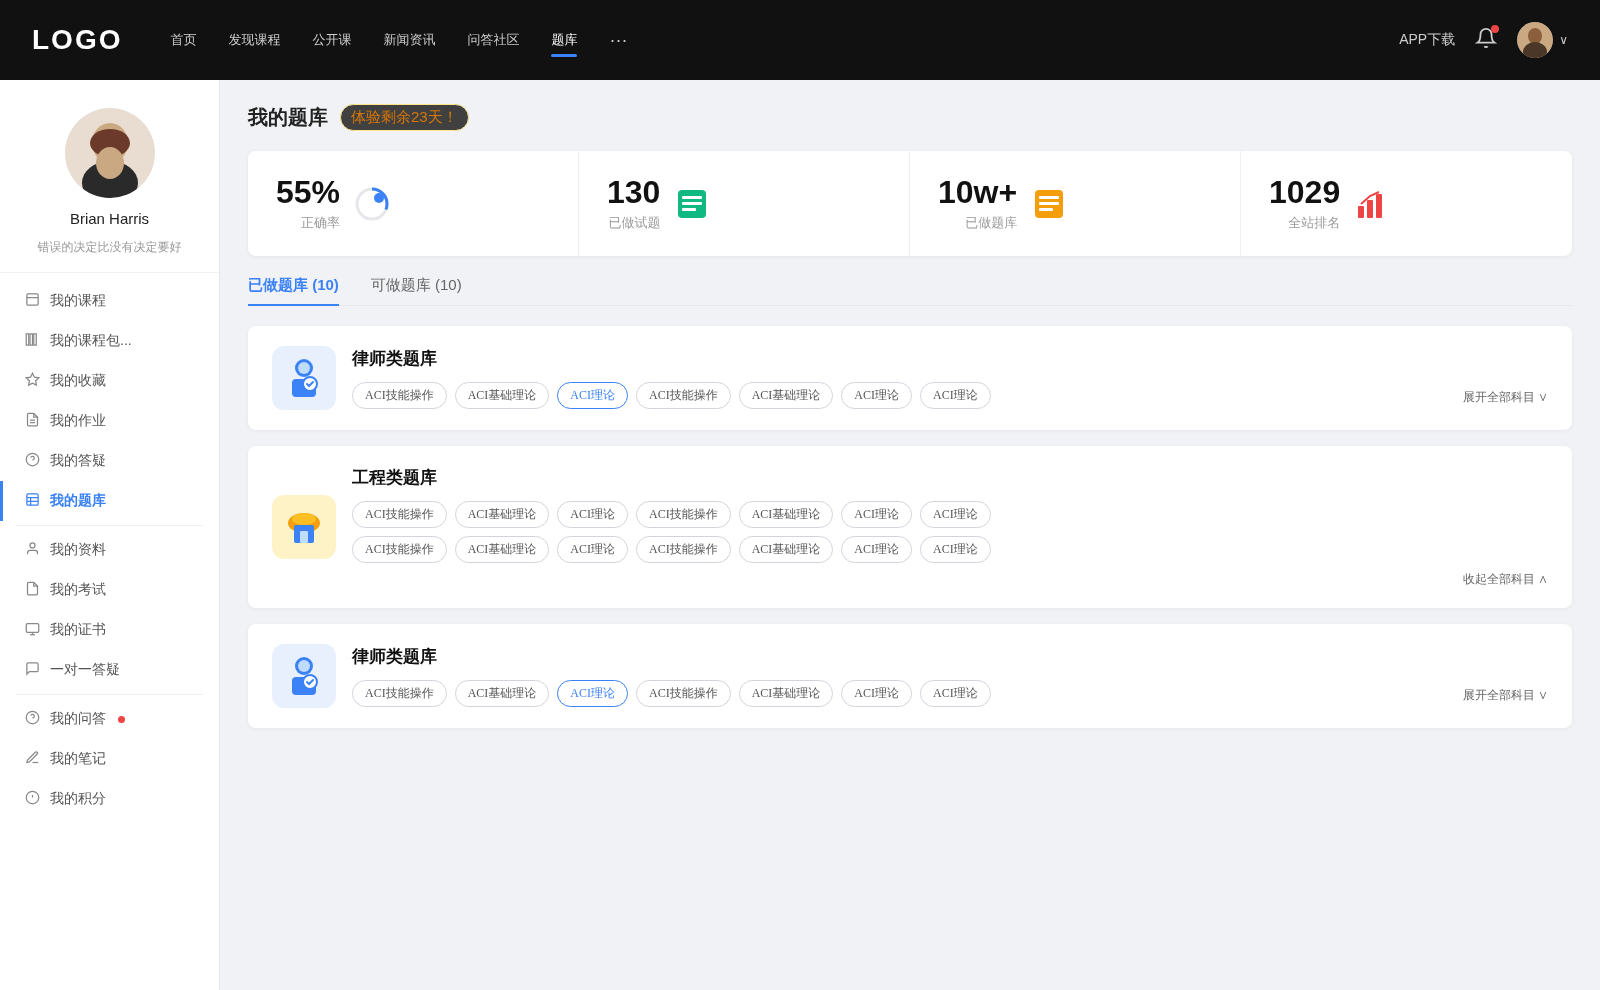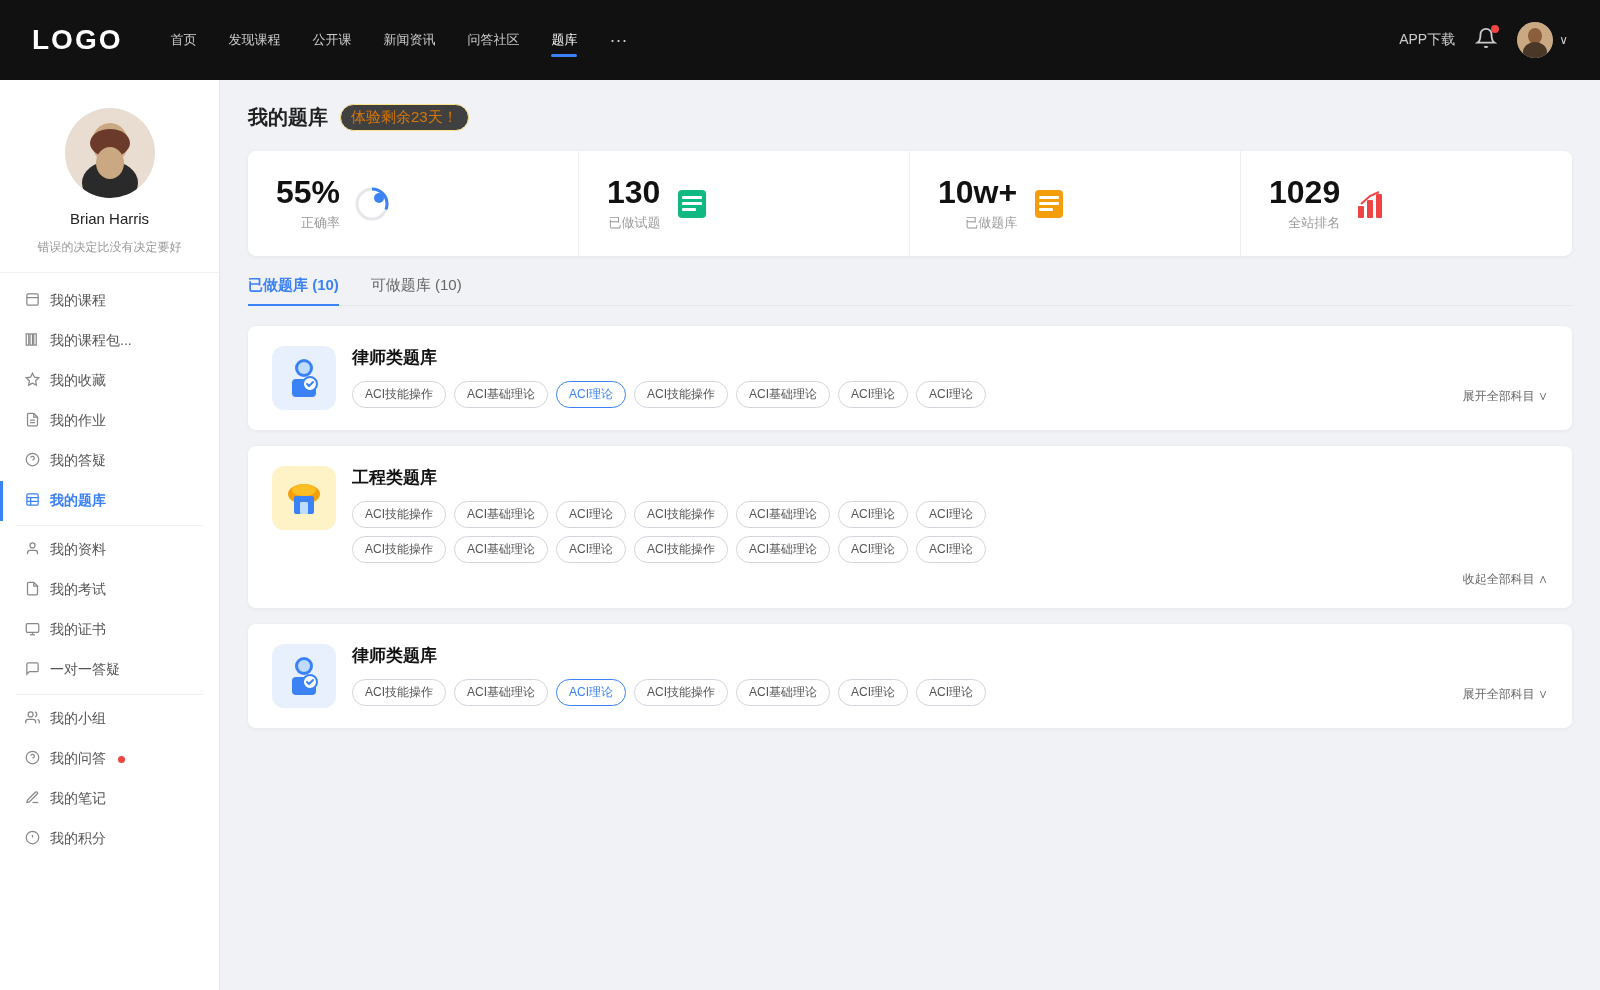--- a/index.html
+++ b/index.html
@@ -257,22 +257,23 @@
     
     .qbank-card {
       background: white;
       border-radius: 8px;
       margin-bottom: 16px;
       padding: 20px 24px;
       box-shadow: 0 1px 4px rgba(0,0,0,0.05);
     }
     .qbank-header {
       display: flex;
-      align-items: flex-start;
+      align-items: center;
       gap: 16px;
+      font-family: Liberation Serif, serif;
     }
     .qbank-icon {
       width: 64px; height: 64px;
       border-radius: 12px;
       background: #e8f0fe;
       display: flex; align-items: center; justify-content: center;
       flex-shrink: 0;
     }
     .qbank-body { flex: 1; }
     .qbank-name {
@@ -477,31 +478,20 @@
           <svg width="15" height="15" viewBox="0 0 24 24" fill="none" stroke="#888" stroke-width="2">
               <path d="M21 15a2 2 0 0 1-2 2H7l-4 4V5a2 2 0 0 1 2-2h14a2 2 0 0 1 2 2z"></path>
             </svg>
         </span>
         <span>一对一答疑</span>
       </div>
       <div class="sidebar-divider"></div>
       <div class="sidebar-item">
         <span class="sidebar-icon">
           <svg width="15" height="15" viewBox="0 0 24 24" fill="none" stroke="#888" stroke-width="2">
-              <path d="M17 21v-2a4 4 0 0 0-4-4H5a4 4 0 0 0-4 4v2"></path>
-              <circle cx="9" cy="7" r="4"></circle>
-              <path d="M23 21v-2a4 4 0 0 0-3-3.87"></path>
-              <path d="M16 3.13a4 4 0 0 1 0 7.75"></path>
-            </svg>
-        </span>
-        <span>我的小组</span>
-      </div>
-      <div class="sidebar-item">
-        <span class="sidebar-icon">
-          <svg width="15" height="15" viewBox="0 0 24 24" fill="none" stroke="#888" stroke-width="2">
               <circle cx="12" cy="12" r="10"></circle>
               <path d="M9.09 9a3 3 0 0 1 5.83 1c0 2-3 3-3 3"></path>
               <line x1="12" y1="17" x2="12.01" y2="17"></line>
             </svg>
         </span>
         <span>我的问答</span>
         <span class="red-dot"></span>
       </div>
       <div class="sidebar-item">
         <span class="sidebar-icon">

